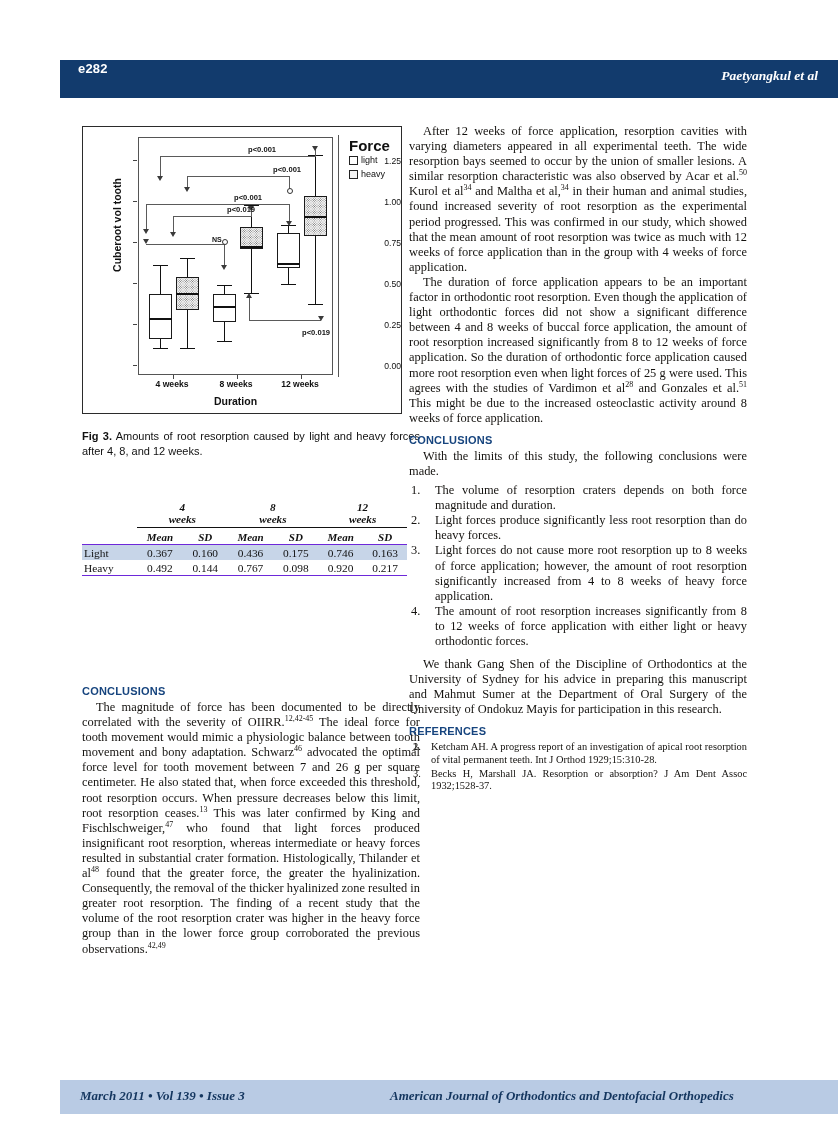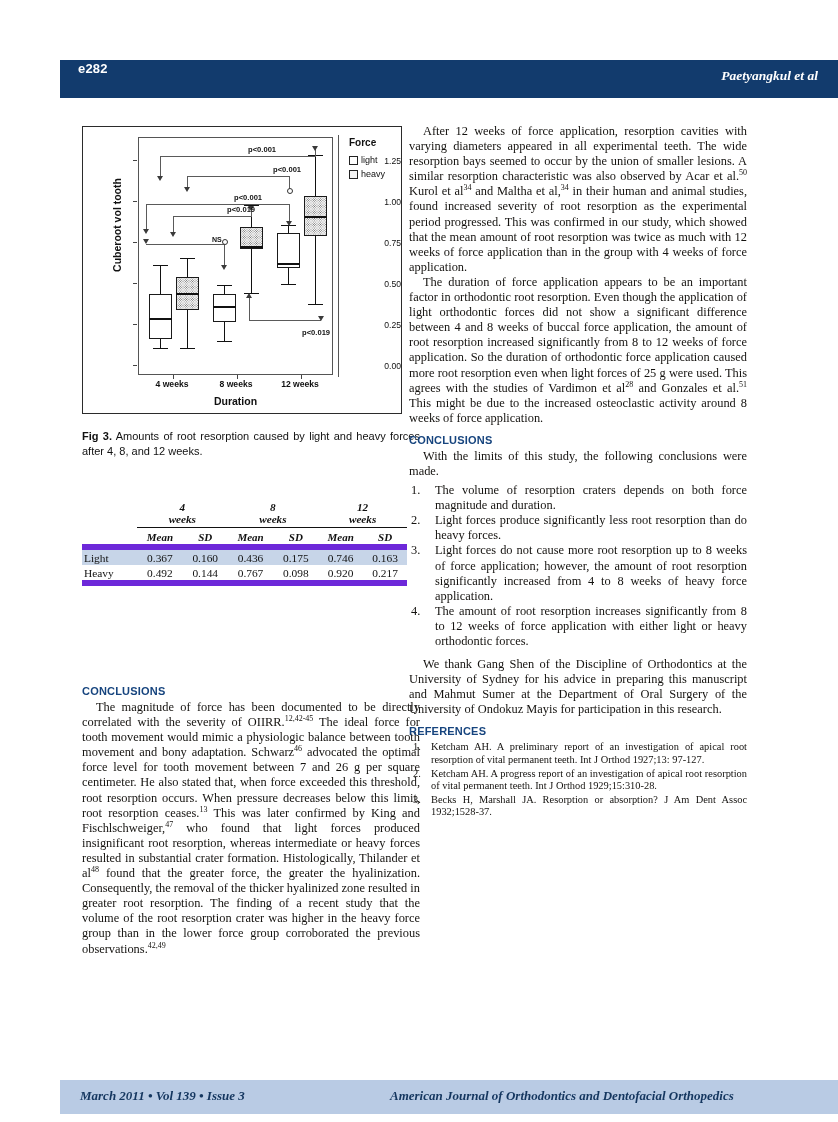--- a/index.html
+++ b/index.html
@@ -92,21 +92,21 @@
     position:absolute;width:56px;text-align:center;
     font-family:"Liberation Sans",sans-serif;font-weight:bold;font-size:8.6px;color:#111;
   }
   .xtickmark{position:absolute;width:1px;height:4px;background:#444;}
   .xlabel{
     position:absolute;left:55px;width:195px;text-align:center;top:268px;
     font-family:"Liberation Sans",sans-serif;font-weight:bold;font-size:10.5px;color:#111;
   }
   .legend-title{
     position:absolute;left:266px;top:10px;
-    font-family:"Liberation Sans",sans-serif;font-weight:bold;font-size:10px;color:#111;
+    font-family:"Liberation Sans",sans-serif;font-weight:bold;font-size:15px;color:#111;
   }
   .legend-item{
     position:absolute;left:266px;
     font-family:"Liberation Sans",sans-serif;font-size:9px;color:#111;
     display:flex;align-items:center;gap:3px;
   }
   .swatch{width:9px;height:9px;border:1px solid #222;box-sizing:border-box;background:#fff;}
   .swatch.heavy{
     background-image:
       radial-gradient(#555 0.5px, transparent 0.6px),
@@ -155,21 +155,21 @@
   .tbl{border-collapse:collapse;width:325px;margin-top:6px;
        font-family:"Liberation Serif",serif;font-size:11.4px;color:#111;}
   .tbl td,.tbl th{padding:1.5px 0;}
   .tbl .grp{text-align:center;font-style:italic;font-weight:bold;font-size:11.2px;}
   .tbl .grp span{display:inline-block;padding:0 2px 2px 2px;}
   .tbl .sub{text-align:center;font-style:italic;font-weight:bold;font-size:11px;}
   .tbl .lbl{text-align:left;font-weight:normal;padding-left:2px;}
   .tbl .num{text-align:center;}
   .row-light{background:#c7d5e8;}
   .rule-under{border-bottom:1.1px solid #111;}
-  .rule-bot{border-bottom:6px solid #6d28d9;}
+  .rule-bot{border-bottom:1px solid #6d28d9;}
 
   
   ol.concl{margin:4px 0 0 0;padding:0;list-style:none;}
   ol.concl li{
     position:relative;padding-left:26px;margin-bottom:0px;
     font-family:"Liberation Serif",serif;font-size:12.4px;line-height:15.1px;
     text-align:justify;color:#14120f;
   }
   ol.concl li .n{position:absolute;left:2px;top:0;}
   ol.refs{margin:4px 0 0 0;padding:0;list-style:none;}
@@ -392,21 +392,21 @@
     </ol>
 
     <div class="spacer8"></div>
 
     <p class="body">We thank Gang Shen of the Discipline of Orthodontics at the University of Sydney for his advice in preparing this manuscript and Mahmut Sumer at the Department of Oral Surgery of the University of Ondokuz Mayis for participation in this research.</p>
 
     <div class="spacer8"></div>
 
     <h2 class="section">REFERENCES</h2>
     <ol class="refs">
-      <li><span class="n">1.</span><span>Ketcham AH. A preliminary report of an investigation of apical root resorption of vital permanent teeth. Int J Orthod 1927;13: 97-127.</span></li>
+      <li><span class="n">1.</span></li>
       <li><span class="n">2.</span><span>Ketcham AH. A progress report of an investigation of apical root resorption of vital permanent teeth. Int J Orthod 1929;15:310-28.</span></li>
       <li><span class="n">3.</span><span>Becks H, Marshall JA. Resorption or absorption? J Am Dent Assoc 1932;1528-37.</span></li>
     </ol>
   </div>
 
   <div class="footer-band">
     <div class="footer-left">March 2011 • Vol 139 • Issue 3</div>
     <div class="footer-right">American Journal of Orthodontics and Dentofacial Orthopedics</div>
   </div>
 

